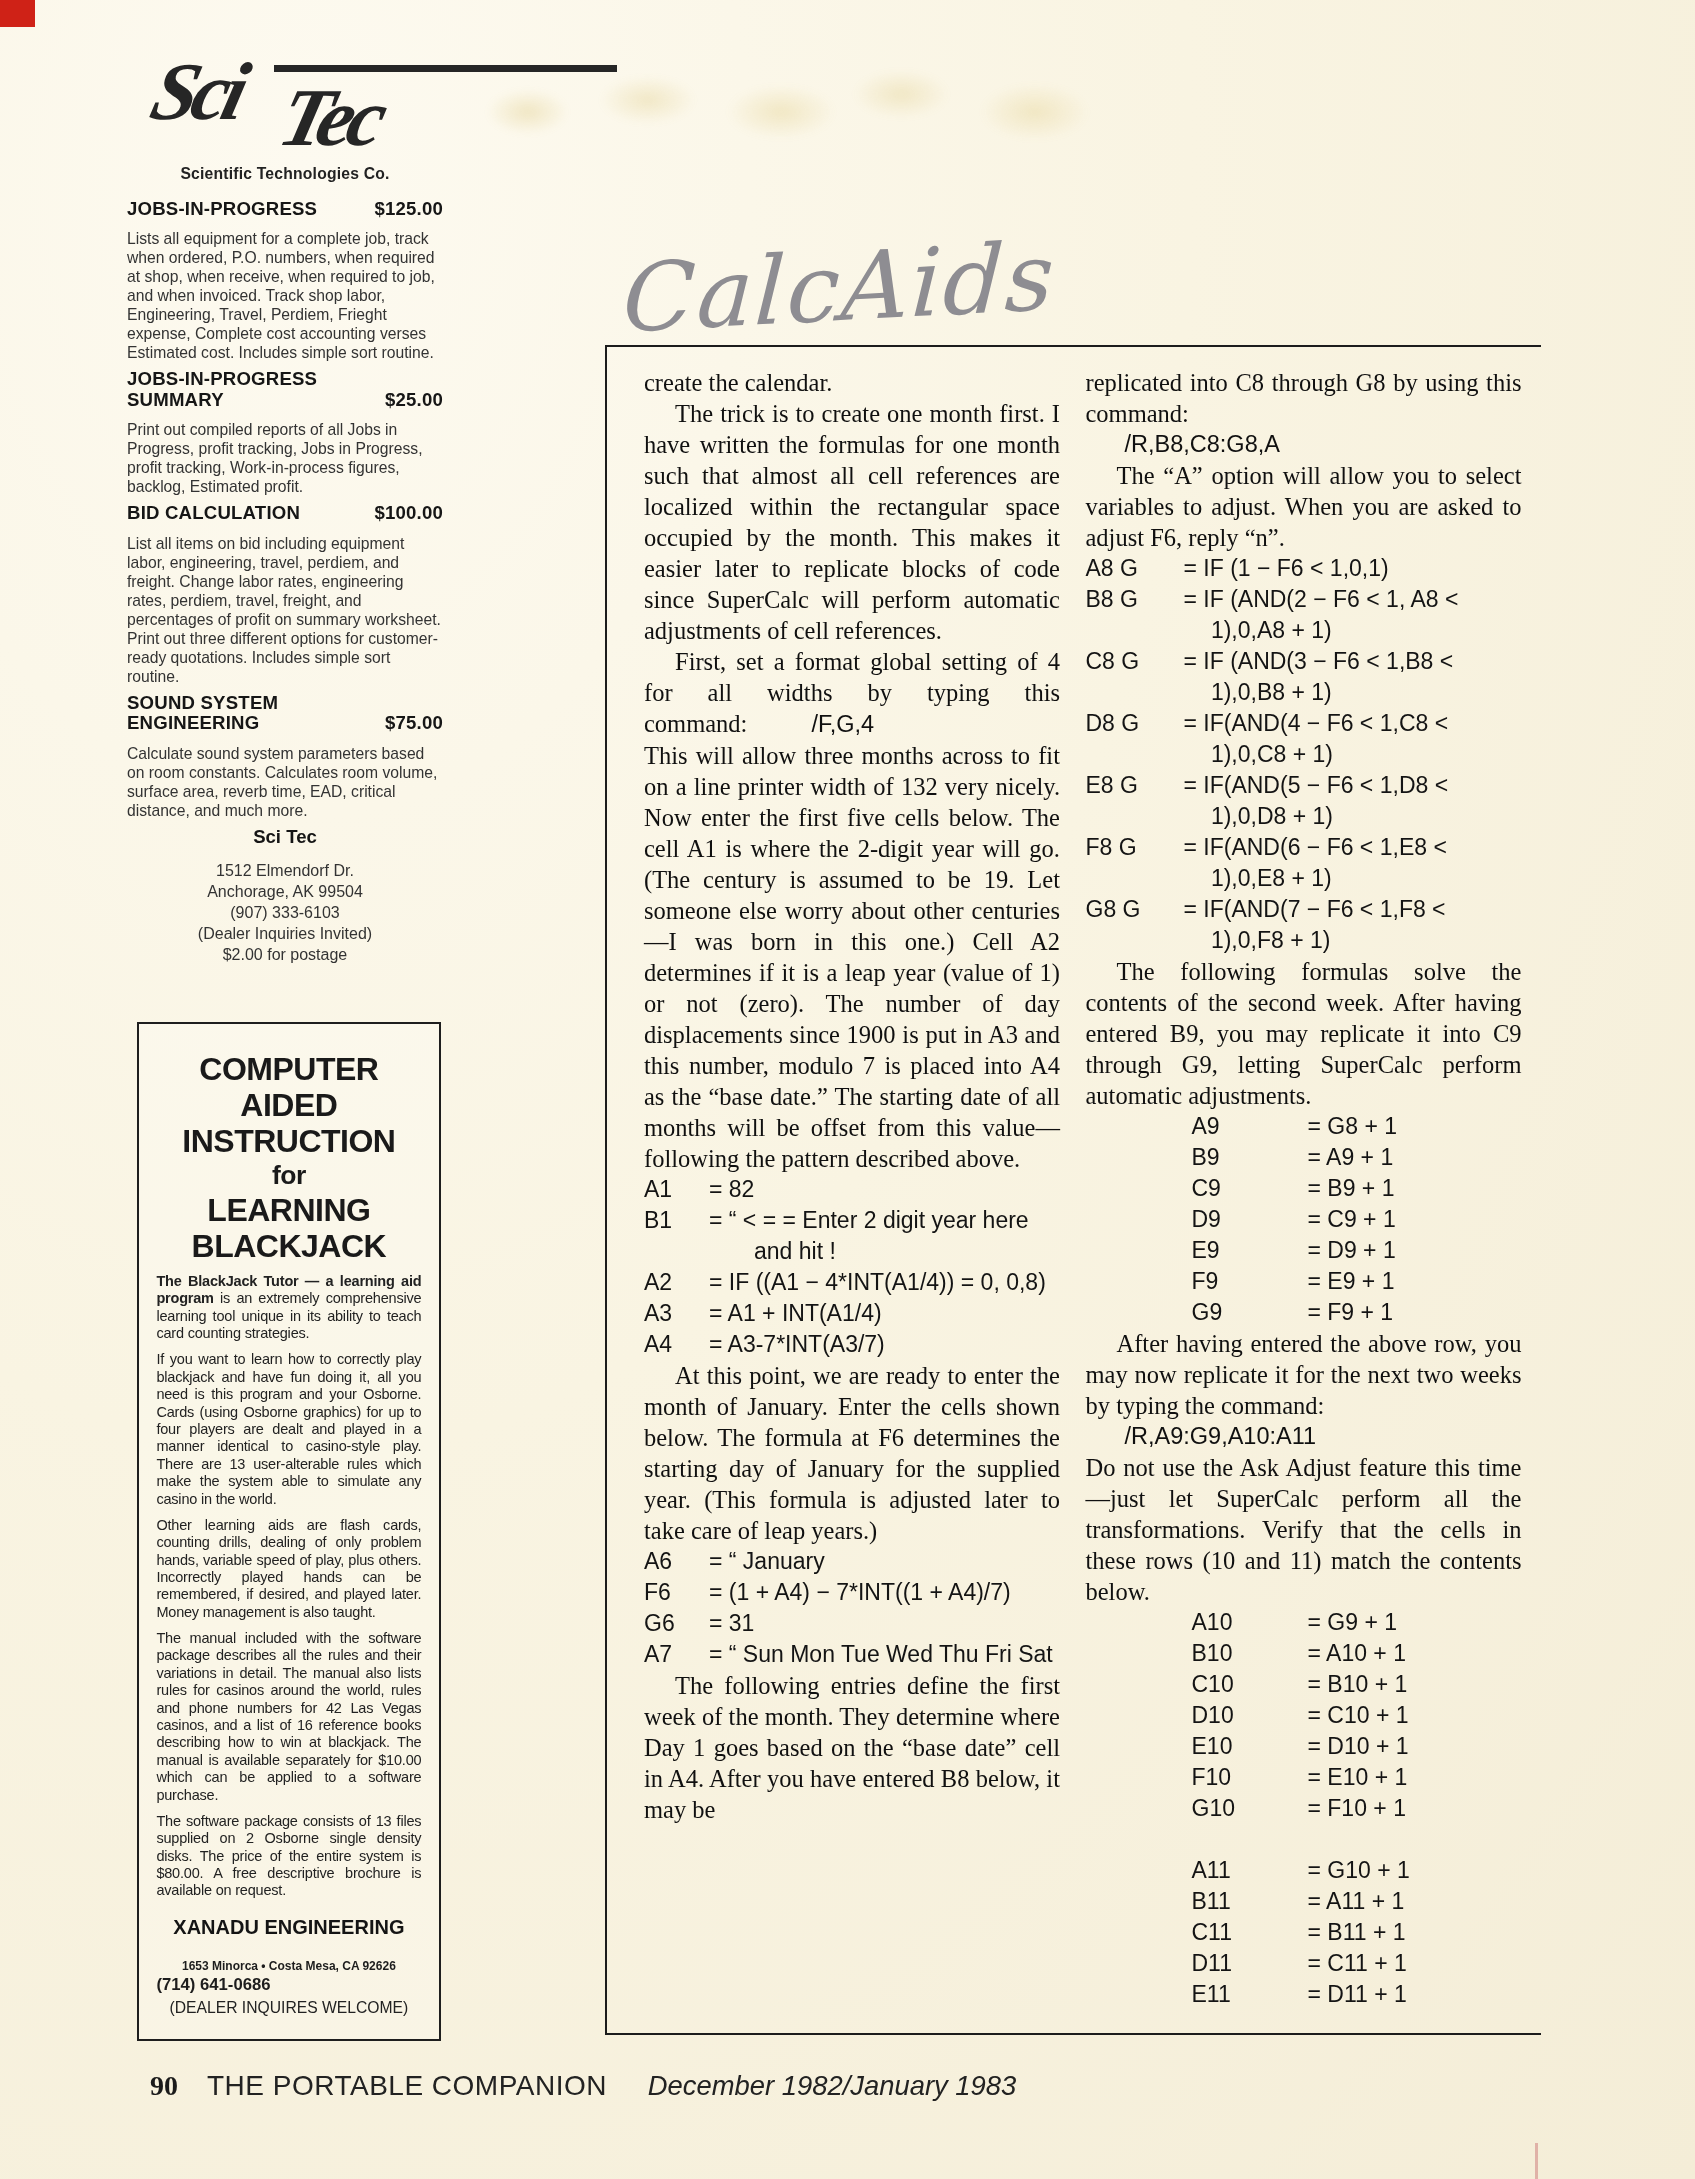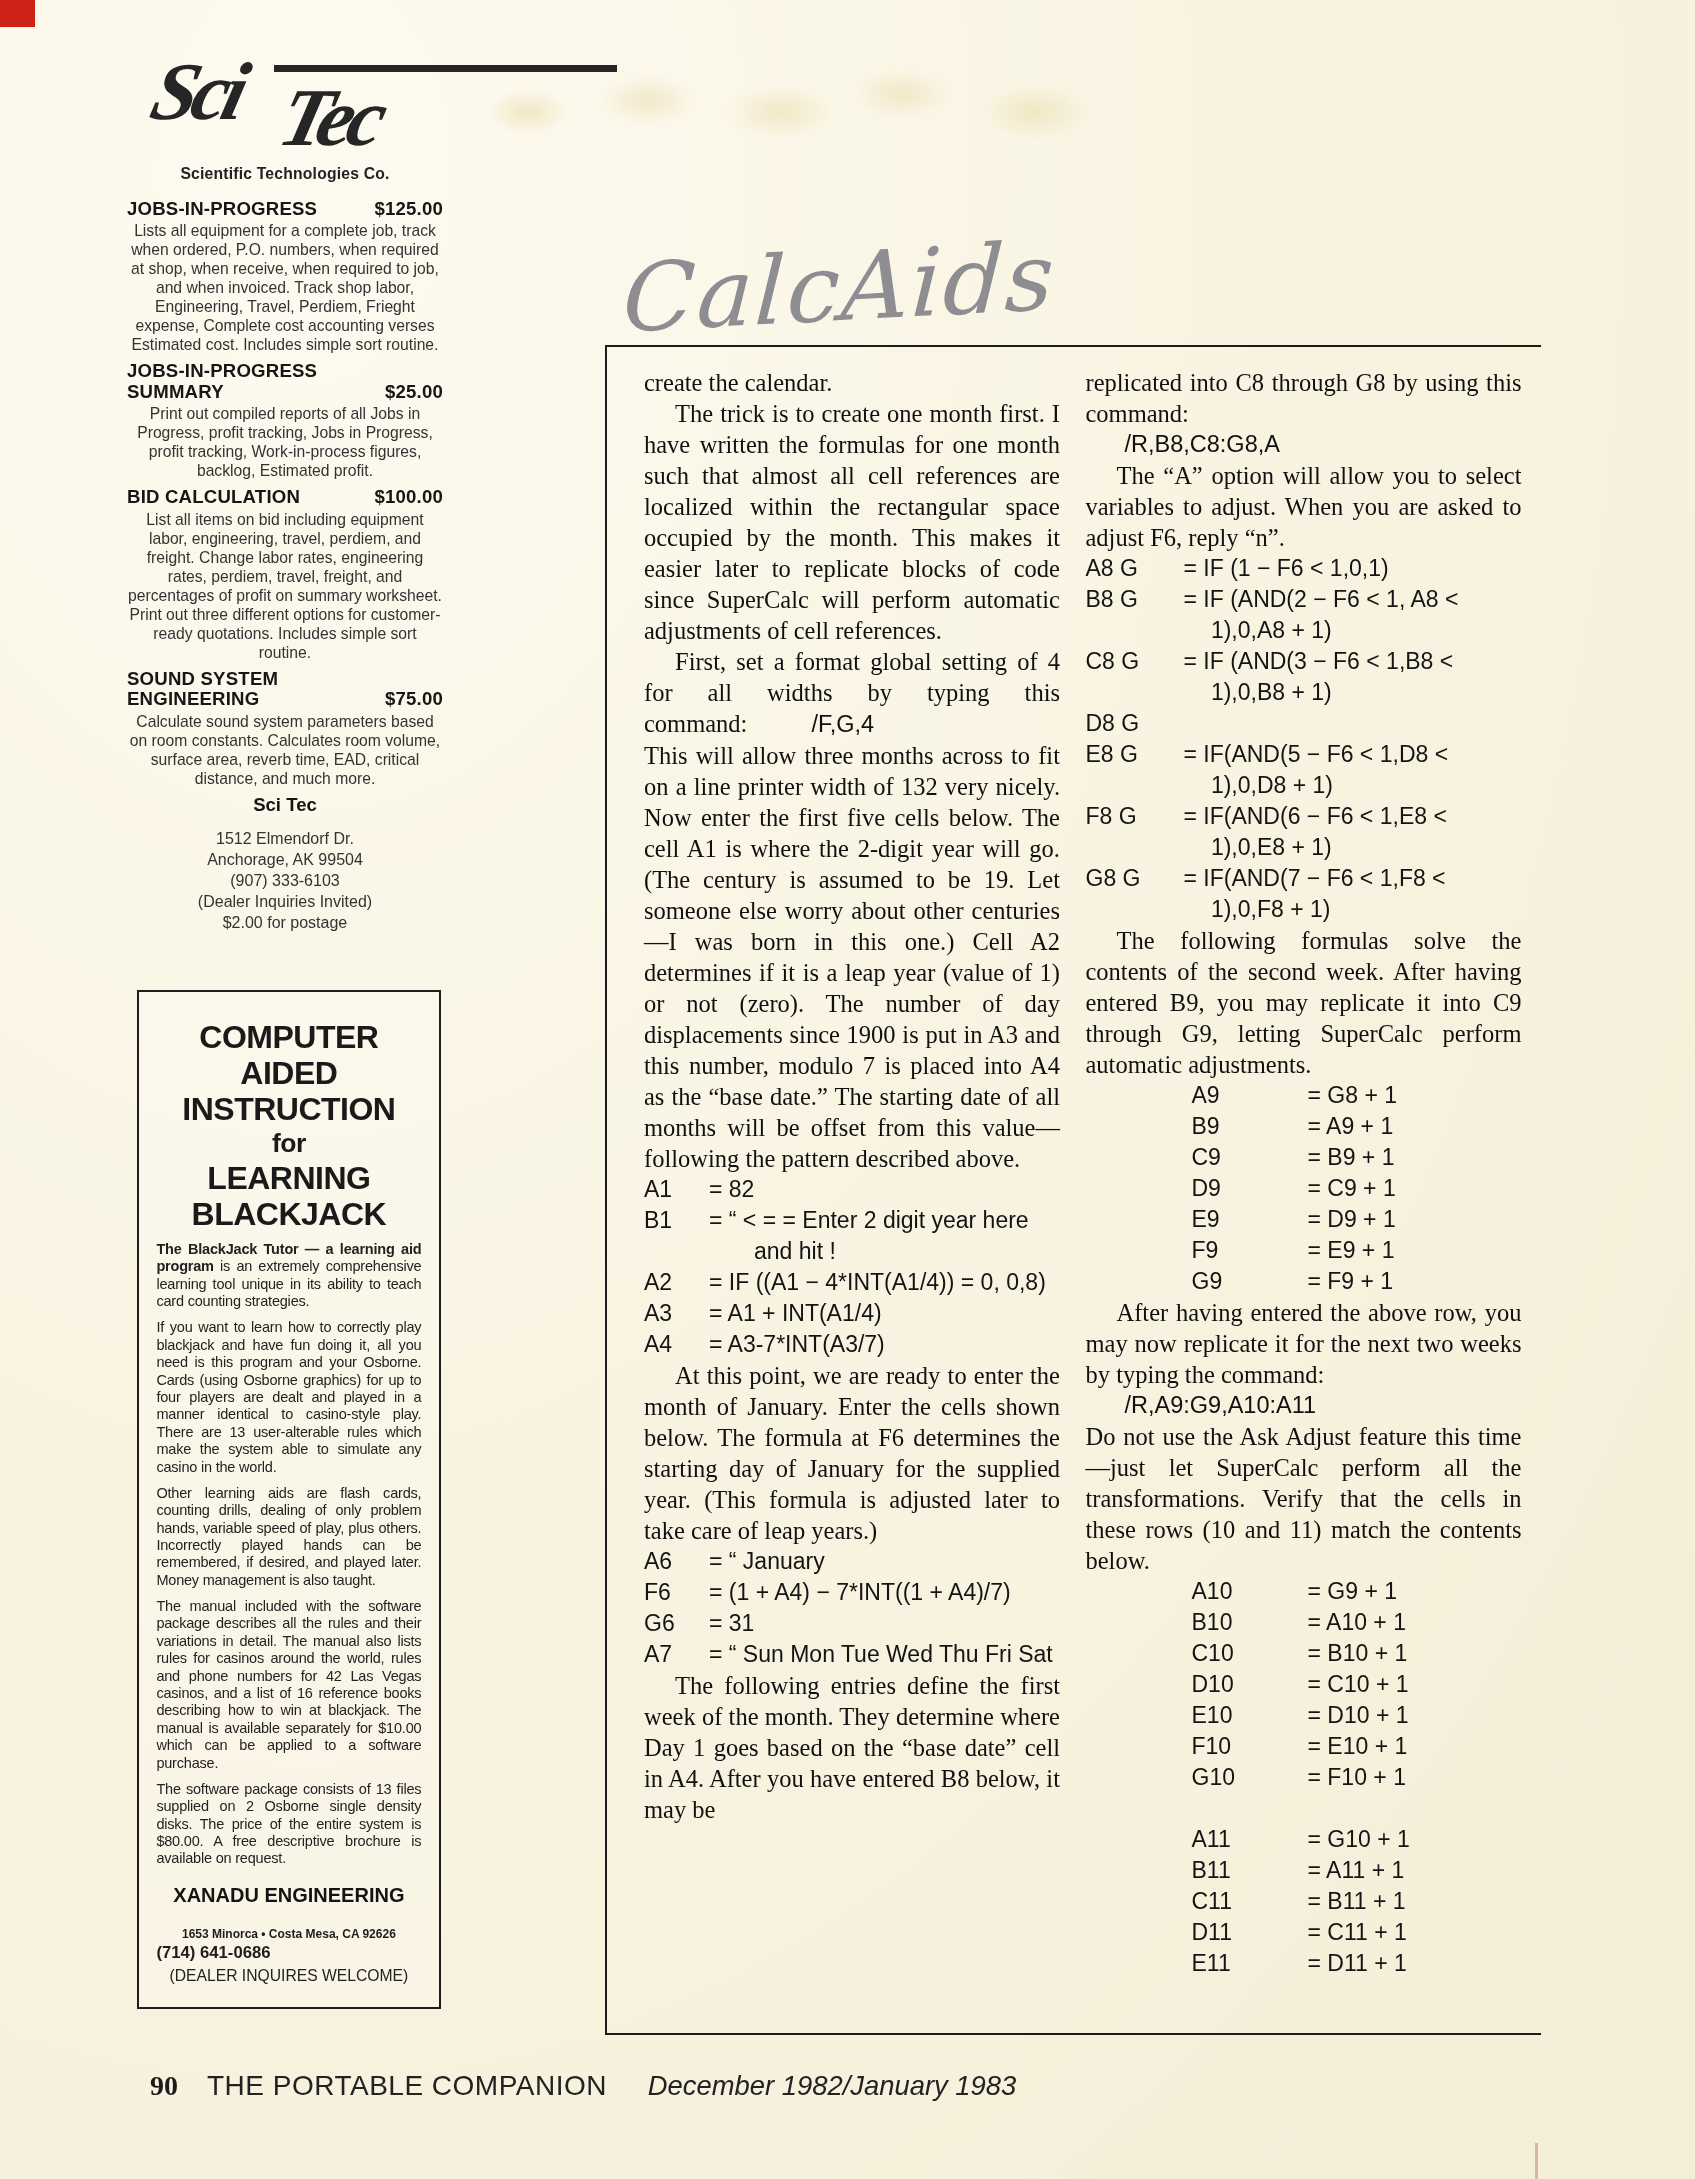--- a/index.html
+++ b/index.html
@@ -24,21 +24,21 @@
   .logo-sci{position:absolute;left:27.4px;top:0px;font-family:"Liberation Serif",serif;font-weight:bold;font-style:italic;
             font-size:82px;line-height:82px;letter-spacing:-5.9px;transform:skewX(-14deg);color:#262626;}
   .logo-tec{position:absolute;left:155px;top:25.5px;font-family:"Liberation Serif",serif;font-weight:bold;font-style:italic;
             font-size:82px;line-height:82px;letter-spacing:-5.9px;transform:skewX(-14deg);color:#262626;}
   .logo-sub{text-align:center;font-size:15.7px;font-weight:bold;letter-spacing:0.2px;color:#222;margin-top:3.9px;}
   .products{margin-top:15.7px;}
   .prod-h{display:flex;justify-content:space-between;align-items:flex-end;font-weight:bold;font-size:18.6px;line-height:20.6px;
           letter-spacing:0.2px;color:#161616;margin-top:6.9px;}
   .prod-n{max-width:208px;}
   .prod-p{white-space:nowrap;}
-  .prod-d{font-size:15.7px;line-height:19px;color:#333;text-align:center;margin-top:2px;}
+  .prod-d{font-size:15.7px;line-height:19px;color:#333;text-align:left;margin-top:10px;}
   .contact{margin-top:5.9px;text-align:center;color:#333;}
   .c-name{font-weight:bold;font-size:18.6px;color:#151515;margin-bottom:12px;}
   .c-line{font-size:16px;line-height:21px;}
 
   
   .bj-box{margin:57px 0 0 9.8px;width:265px;border:2.9px solid #1e1e1e;padding:27.4px 17.6px 21.6px 17.6px;background:rgba(255,255,252,.25);}
   .bj-t{font-weight:bold;text-align:center;font-size:32px;line-height:36px;letter-spacing:-0.5px;color:#1a1a1a;}
   .bj-for{font-size:26.5px;line-height:33px;}
   .bj-p{font-size:14.5px;line-height:17.4px;text-align:justify;color:#222;margin:8.8px 0 0 0;letter-spacing:-0.2px;}
   .bj-intro b{font-weight:bold;}
@@ -218,20 +218,21 @@
           <div class="fr">
             <span class="fc">B8 G</span>
             <span class="fv">= IF (AND(2 − F6 &lt; 1, A8 &lt; 1),0,A8 + 1)</span>
           </div>
           <div class="fr">
             <span class="fc">C8 G</span>
             <span class="fv">= IF (AND(3 − F6 &lt; 1,B8 &lt; 1),0,B8 + 1)</span>
           </div>
           <div class="fr">
             <span class="fc">D8 G</span>
+            <span class="fv">= IF(AND(4 − F6 &lt; 1,C8 &lt; 1),0,C8 + 1)</span>
           </div>
           <div class="fr">
             <span class="fc">E8 G</span>
             <span class="fv">= IF(AND(5 − F6 &lt; 1,D8 &lt; 1),0,D8 + 1)</span>
           </div>
           <div class="fr">
             <span class="fc">F8 G</span>
             <span class="fv">= IF(AND(6 − F6 &lt; 1,E8 &lt; 1),0,E8 + 1)</span>
           </div>
           <div class="fr">

